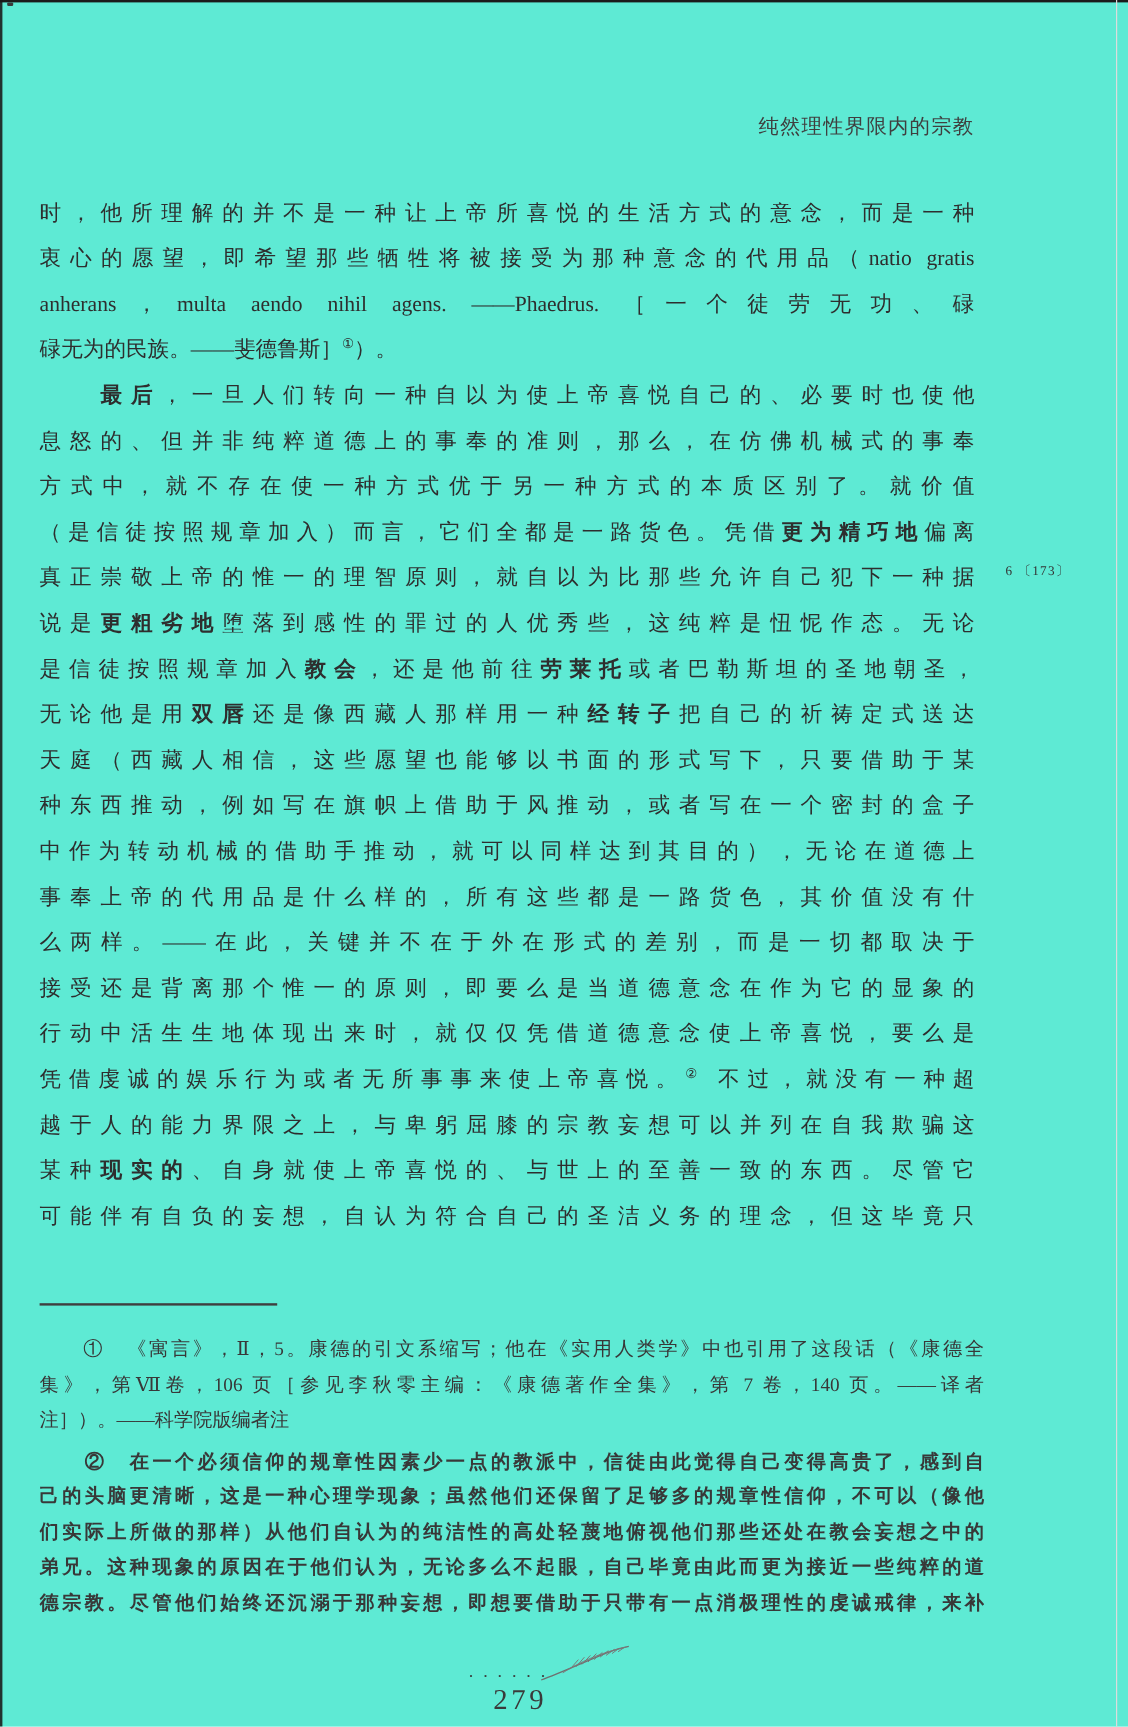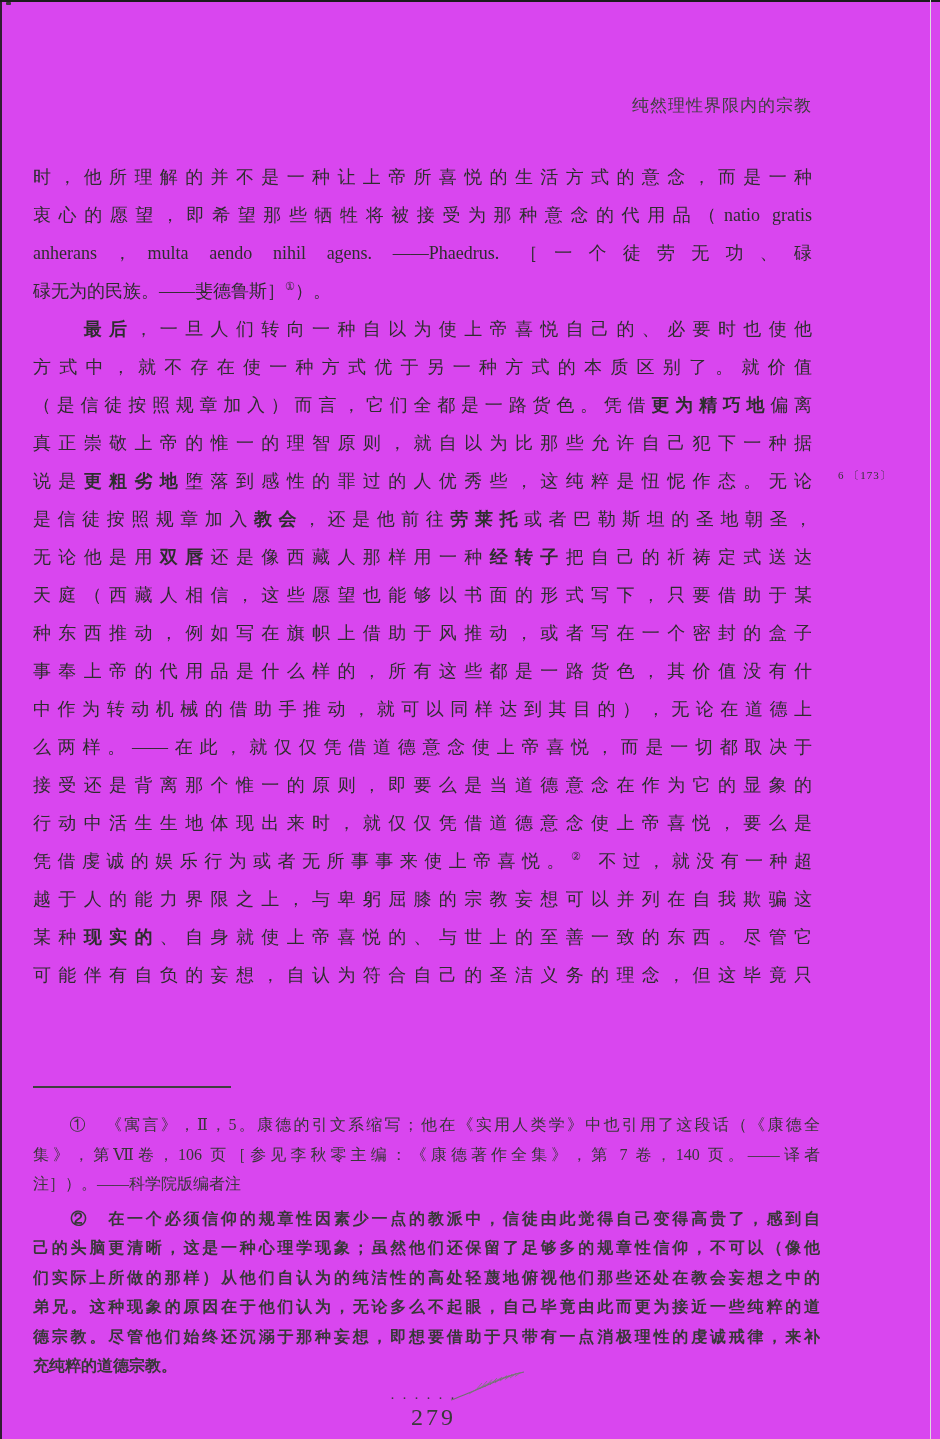--- a/index.html
+++ b/index.html
@@ -1,19 +1,19 @@
 <!DOCTYPE html>
 <html><head>
 <meta charset="utf-8">
 <style>
   * { margin:0; padding:0; box-sizing:border-box; }
   html,body { background:#ffffff; }
   .page {
     position:relative; width:940px; height:1439px;
-    background:#d946ef; overflow:hidden;
+    background:#5eead4; overflow:hidden;
     font-family:"Liberation Serif","DejaVu Serif",serif;
     color:#2e2e2e;
   }
   
   .edge-top { position:absolute; left:0; top:0; width:940px; height:2px; background:#1b1b1b; }
   .edge-left { position:absolute; left:0; top:0; width:2px; height:1439px; background:rgba(25,25,25,0.88); }
   .fold-line { position:absolute; left:930px; top:0; width:1px; height:1439px; background:#dcdcdc; }
   .speck { position:absolute; left:6px; top:2px; width:5px; height:3px; background:#3a3a3a; border-radius:1px; }
 
   .running-head {
@@ -70,31 +70,32 @@
   <div class="running-head">纯然理性界限内的宗教</div>
 
   <div class="margin-note">6 〔173〕</div>
 
   <div class="body-text">
       <div class="tline"><span>时，他所理解的并不是一种让上帝所喜悦的生活方式的意念，而是一种</span></div>
       <div class="tline"><span>衷心的愿望，即希望那些牺牲将被接受为那种意念的代用品（natio gratis</span></div>
       <div class="tline"><span>anherans，multa aendo nihil agens. ——Phaedrus. ［一个徒劳无功、碌</span></div>
       <div class="tline last"><span>碌无为的民族。——斐德鲁斯］</span><span class="sup">①</span><span>）。</span></div>
       <div class="tline"><span>　　</span><span class="b">最后</span><span>，一旦人们转向一种自以为使上帝喜悦自己的、必要时也使他</span></div>
+      <div class="tline"><span>息怒的、但并非纯粹道德上的事奉的准则，那么，在仿佛机械式的事奉</span></div>
       <div class="tline"><span>方式中，就不存在使一种方式优于另一种方式的本质区别了。就价值</span></div>
       <div class="tline"><span>（是信徒按照规章加入）而言，它们全都是一路货色。凭借</span><span class="b">更为精巧地</span><span>偏离</span></div>
       <div class="tline"><span>真正崇敬上帝的惟一的理智原则，就自以为比那些允许自己犯下一种据</span></div>
       <div class="tline"><span>说是</span><span class="b">更粗劣地</span><span>堕落到感性的罪过的人优秀些，这纯粹是忸怩作态。无论</span></div>
       <div class="tline"><span>是信徒按照规章加入</span><span class="b">教会</span><span>，还是他前往</span><span class="b">劳莱托</span><span>或者巴勒斯坦的圣地朝圣，</span></div>
       <div class="tline"><span>无论他是用</span><span class="b">双唇</span><span>还是像西藏人那样用一种</span><span class="b">经转子</span><span>把自己的祈祷定式送达</span></div>
       <div class="tline"><span>天庭（西藏人相信，这些愿望也能够以书面的形式写下，只要借助于某</span></div>
       <div class="tline"><span>种东西推动，例如写在旗帜上借助于风推动，或者写在一个密封的盒子</span></div>
+      <div class="tline"><span>中作为转动机械的借助手推动，就可以同样达到其目的），无论在道德上</span></div>
       <div class="tline"><span>事奉上帝的代用品是什么样的，所有这些都是一路货色，其价值没有什</span></div>
-      <div class="tline"><span>中作为转动机械的借助手推动，就可以同样达到其目的），无论在道德上</span></div>
-      <div class="tline"><span>么两样。——在此，就仅仅凭借道德意念使上帝喜悦，而是一切都取决于</span></div>
+      <div class="tline"><span>么两样。——在此，关键并不在于外在形式的差别，而是一切都取决于</span></div>
       <div class="tline"><span>接受还是背离那个惟一的原则，即要么是当道德意念在作为它的显象的</span></div>
       <div class="tline"><span>行动中活生生地体现出来时，就仅仅凭借道德意念使上帝喜悦，要么是</span></div>
       <div class="tline"><span>凭借虔诚的娱乐行为或者无所事事来使上帝喜悦。</span><span class="sup">②</span><span> 不过，就没有一种超</span></div>
       <div class="tline"><span>越于人的能力界限之上，与卑躬屈膝的宗教妄想可以并列在自我欺骗这</span></div>
       <div class="tline"><span>某种</span><span class="b">现实的</span><span>、自身就使上帝喜悦的、与世上的至善一致的东西。尽管它</span></div>
       <div class="tline"><span>可能伴有自负的妄想，自认为符合自己的圣洁义务的理念，但这毕竟只</span></div>
     </div>
 
   <div class="fn-divider"></div>
 
@@ -103,21 +104,20 @@
         <div class="tline"><span>　　①　《寓言》，Ⅱ，5。康德的引文系缩写；他在《实用人类学》中也引用了这段话（《康德全</span></div>
         <div class="tline"><span>集》，第Ⅶ卷，106 页［参见李秋零主编：《康德著作全集》，第 7 卷，140 页。——译者</span></div>
         <div class="tline last"><span>注］）。——科学院版编者注</span></div>
       </div>
     <div class="fn fn2">
         <div class="tline"><span>　　②　在一个必须信仰的规章性因素少一点的教派中，信徒由此觉得自己变得高贵了，感到自</span></div>
         <div class="tline"><span>己的头脑更清晰，这是一种心理学现象；虽然他们还保留了足够多的规章性信仰，不可以（像他</span></div>
         <div class="tline"><span>们实际上所做的那样）从他们自认为的纯洁性的高处轻蔑地俯视他们那些还处在教会妄想之中的</span></div>
         <div class="tline"><span>弟兄。这种现象的原因在于他们认为，无论多么不起眼，自己毕竟由此而更为接近一些纯粹的道</span></div>
         <div class="tline"><span>德宗教。尽管他们始终还沉溺于那种妄想，即想要借助于只带有一点消极理性的虔诚戒律，来补</span></div>
-        <div class="tline last"><span>充纯粹的道德宗教。</span></div>
       </div>
   </div>
 
   <div class="footer-dots">······</div>
 
   <svg class="quill" width="78" height="32" viewBox="0 0 78 32">
     <path d="M2,30 C16,25 38,15 55,8 C63,5 70,3 75,2" fill="none" stroke="#6f6f6f" stroke-width="1.1"></path>
     <path d="M20,24 C34,15 52,7 73,2.5" fill="none" stroke="#7a7a7a" stroke-width="0.8"></path>
     <g stroke="#777777" stroke-width="0.8">
       <line x1="26" y1="21" x2="33" y2="13"></line>

